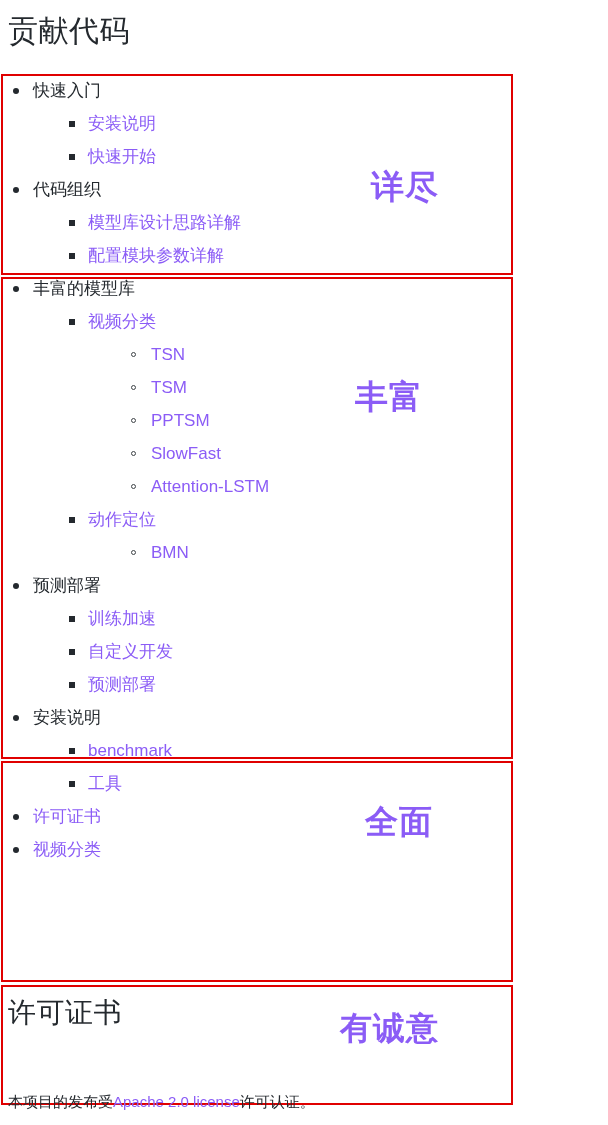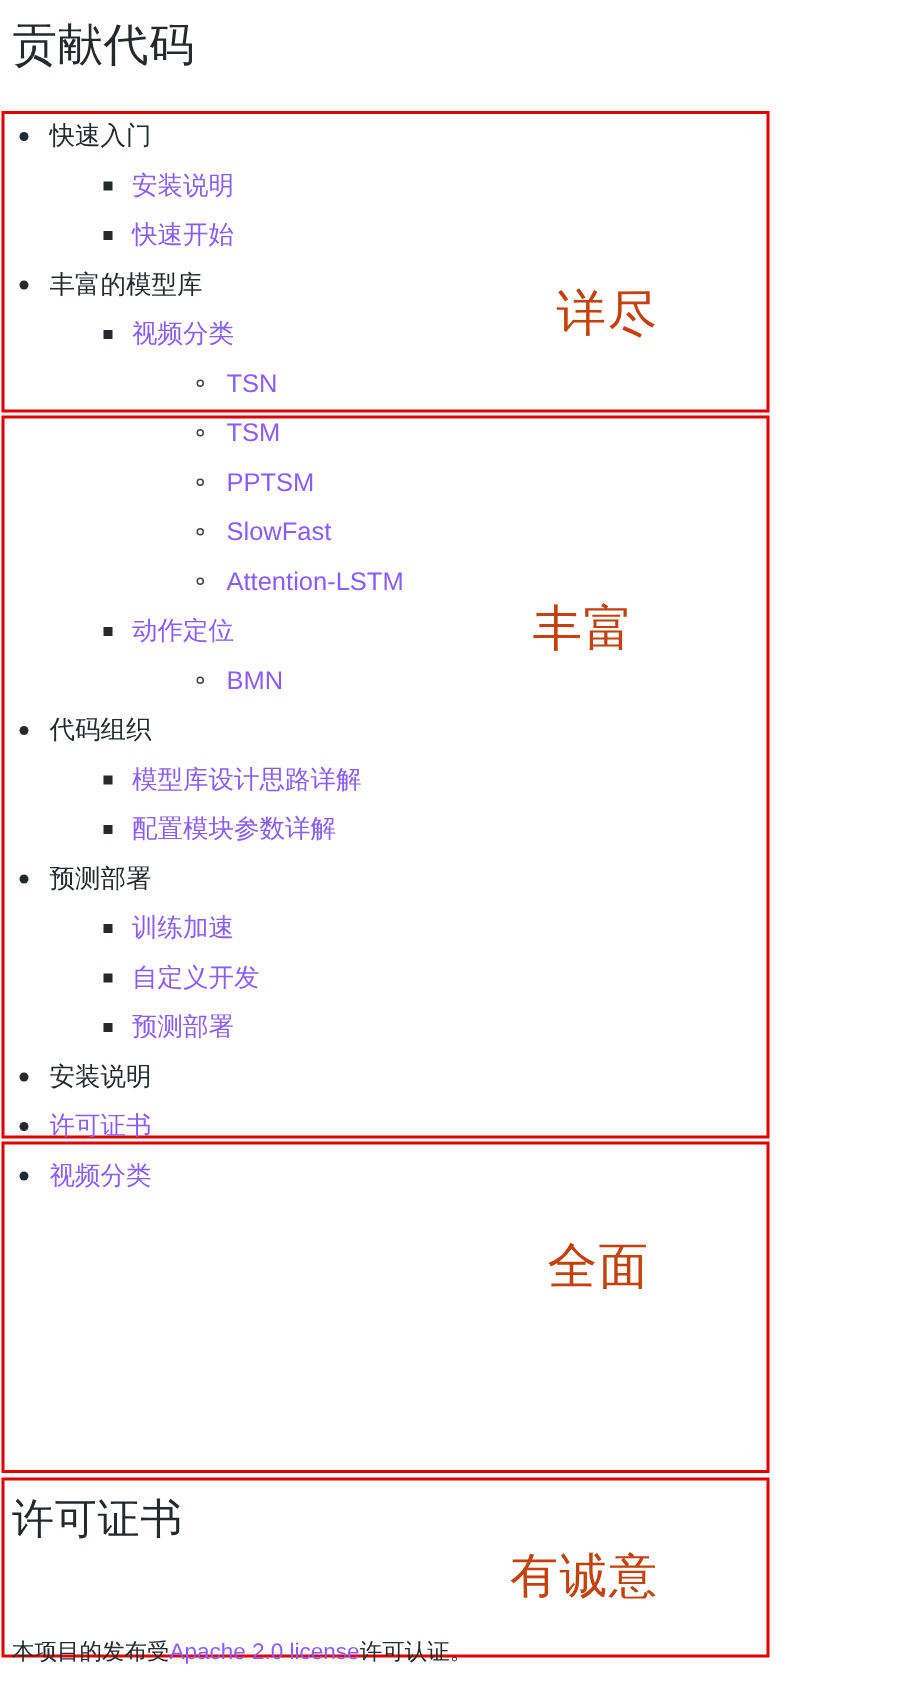--- a/index.html
+++ b/index.html
@@ -37,27 +37,26 @@
     background: transparent;
   }
   #box-1 { top: 74px;  height: 201px; }
   #box-2 { top: 277px; height: 482px; }
   #box-3 { top: 761px; height: 221px; }
   #box-4 { top: 985px; height: 120px; }
 
   
   .annot-label {
     position: absolute;
-    color: #c2410c;
-    font-weight: normal;
+    color: #8b5cf6;
+    font-weight: bold;
     font-size: 33px;
     line-height: 1;
     letter-spacing: 1px;
     white-space: nowrap;
-    margin-top: 22px;
   }
   #annot-label-1 { left: 371px; top: 170px; }
   #annot-label-2 { left: 355px; top: 380px; }
   #annot-label-3 { left: 365px; top: 805px; }
   #annot-label-4 { left: 340px; top: 1012px; font-size: 32px; }
 
   
   .outline {
     position: absolute;
     left: 0;
@@ -175,20 +174,32 @@
         <li class="i2">
           <a class="link">安装说明</a>
         </li>
         <li class="i2">
           <a class="link">快速开始</a>
         </li>
       </ul>
     </li>
 
     <li class="i1">
+      <span class="plain">代码组织</span>
+      <ul class="lvl2">
+        <li class="i2">
+          <a class="link">模型库设计思路详解</a>
+        </li>
+        <li class="i2">
+          <a class="link">配置模块参数详解</a>
+        </li>
+      </ul>
+    </li>
+
+    <li class="i1">
       <span class="plain">丰富的模型库</span>
       <ul class="lvl2">
         <li class="i2">
           <a class="link">视频分类</a>
           <ul class="lvl3">
             <li class="i3">
               <a class="link">TSN</a>
             </li>
             <li class="i3">
               <a class="link">TSM</a>
@@ -209,48 +220,44 @@
           <ul class="lvl3">
             <li class="i3">
               <a class="link">BMN</a>
             </li>
           </ul>
         </li>
       </ul>
     </li>
 
     <li class="i1">
-      <span class="plain">代码组织</span>
-      <ul class="lvl2">
-        <li class="i2">
-          <a class="link">模型库设计思路详解</a>
-        </li>
-        <li class="i2">
-          <a class="link">配置模块参数详解</a>
-        </li>
-      </ul>
-    </li>
-
-    <li class="i1">
       <span class="plain">预测部署</span>
       <ul class="lvl2">
         <li class="i2">
           <a class="link">训练加速</a>
         </li>
         <li class="i2">
           <a class="link">自定义开发</a>
         </li>
         <li class="i2">
           <a class="link">预测部署</a>
         </li>
       </ul>
     </li>
 
     <li class="i1">
       <span class="plain">安装说明</span>
+      <ul class="lvl2">
+        <li class="i2">
+          <a class="link">benchmark</a>
+        </li>
+        <li class="i2">
+          <a class="link">工具</a>
+        </li>
+      </ul>
     </li>
 
     <li class="i1">
       <a class="link">许可证书</a>
     </li>
     <li class="i1">
       <a class="link">视频分类</a>
     </li>
 
   </ul>

